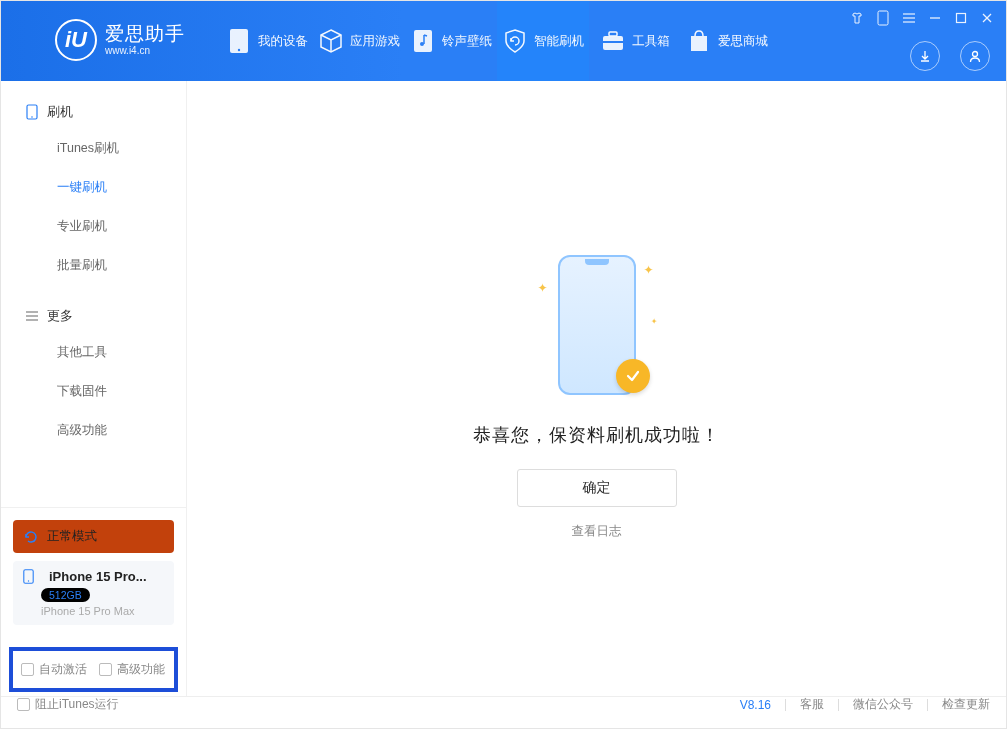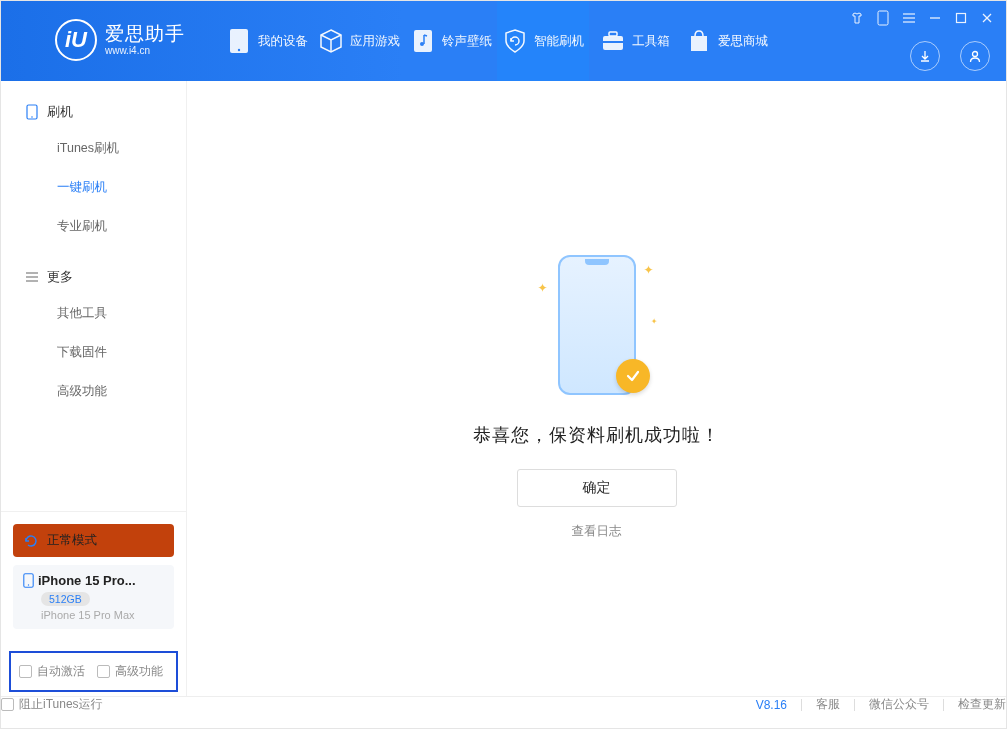--- a/index.html
+++ b/index.html
@@ -30,40 +30,40 @@
   .side-group { padding-top: 14px; }
   .group-header { display: flex; align-items: center; padding: 8px 16px; font-size: 13px; color: #333; font-weight: 500; gap: 8px; }
   .group-header .gh-icon { width: 14px; height: 14px; display: flex; align-items: center; justify-content: center; }
   .side-item { padding: 11px 16px 11px 48px; font-size: 12.5px; color: #666; cursor: pointer; }
   .side-item.active { color: #2A7FF6; }
 
   .device-block { padding: 12px 12px; border-top: 1px solid #f0f0f0; }
   .mode-row { display: flex; align-items: center; gap: 8px; background: #c2410c; border-radius: 4px; padding: 8px 10px; font-size: 12.5px; color: #222; margin-bottom: 8px; }
   .refresh-icon { width: 16px; height: 16px; }
   .device-row { background: #f5f7fa; border-radius: 4px; padding: 8px 10px; }
-  .device-name { font-size: 13px; font-weight: bold; color: #222; display: flex; align-items: center; gap: 4px; }
-  .storage-badge { display: inline-block; background: #e5e5e5; color: #2A7FF6; font-size: 10.5px; border-radius: 8px; padding: 1px 8px; margin-top: 4px; margin-left: 18px; }
+  .device-name { font-size: 13px; font-weight: bold; color: #222; display: flex; align-items: center; gap: 15px; }
+  .storage-badge { display: inline-block; background: #000000; color: #2A7FF6; font-size: 10.5px; border-radius: 8px; padding: 1px 8px; margin-top: 4px; margin-left: 18px; }
   .device-sub { font-size: 11px; color: #aaa; margin-top: 2px; margin-left: 18px; }
 
-  .checkbox-block { border: 2px solid #1d4ed8; margin: 10px 8px 4px 8px; padding: 10px 8px; display: flex; gap: 12px; }
+  .checkbox-block { border: 4px solid #1d4ed8; margin: 10px 8px 4px 8px; padding: 10px 8px; display: flex; gap: 12px; }
   .cb-item { display: flex; align-items: center; gap: 5px; font-size: 12px; color: #888; cursor: pointer; }
   .cb-box { width: 13px; height: 13px; border: 1px solid #bbb; border-radius: 2px; }
 
   .main { flex: 1; position: relative; }
   .success-wrap { display: flex; flex-direction: column; align-items: center; padding-top: 170px; }
   .phone-illust { width: 110px; height: 150px; position: relative; }
   .phone-body { width: 78px; height: 140px; border: 2px solid #8fc5ff; border-radius: 12px; background: linear-gradient(180deg,#e6f2ff,#cfe7ff); position: absolute; left: 16px; top: 4px; }
   .phone-notch { position: absolute; top: 2px; left: 50%; transform: translateX(-50%); width: 24px; height: 6px; background: #8fc5ff; border-radius: 0 0 4px 4px; }
   .badge-check { position: absolute; right: 2px; bottom: 8px; width: 34px; height: 34px; background: #f8b727; border-radius: 50%; display: flex; align-items: center; justify-content: center; box-shadow: 0 2px 4px rgba(0,0,0,0.15); }
   .sparkle { position: absolute; color: #f8c44a; font-size: 12px; }
   .success-text { font-size: 18px; color: #222; margin-top: 22px; letter-spacing: 1px; }
   .ok-btn { margin-top: 22px; width: 160px; height: 38px; border: 1px solid #ddd; background: #fff; border-radius: 3px; font-size: 14px; color: #333; cursor: pointer; }
   .log-link { margin-top: 16px; font-size: 12.5px; color: #888; cursor: pointer; }
 
-  .footer { height: 16px; border-top: 1px solid #eee; display: flex; align-items: center; padding: 0 0; font-size: 12px; color: #888; }
+  .footer { height: 16px; border-top: 1px solid #eee; display: flex; align-items: center; padding: 0 16px; font-size: 12px; color: #888; }
   .footer .cb-item { color: #888; }
   .footer-right { margin-left: auto; display: flex; align-items: center; gap: 14px; }
   .footer-right span { cursor: pointer; }
   .sep { width: 1px; height: 12px; background: #ddd; }
 
   svg { display: block; }
 </style>
 </head>
 <body>
 
@@ -197,20 +197,21 @@
               <svg width="12" height="16" viewBox="0 0 12 16">
                 <rect x="1" y="1" width="10" height="14" rx="1.5" fill="none" stroke="#2A7FF6" stroke-width="1.2"></rect>
                 <circle cx="6" cy="13" r="0.8" fill="#2A7FF6"></circle>
               </svg>
             </span>
           <span>刷机</span>
         </div>
         <div class="side-item">iTunes刷机</div>
         <div class="side-item active">一键刷机</div>
         <div class="side-item">专业刷机</div>
+        <div class="side-item">批量刷机</div>
       </div>
       <div class="side-group">
         <div class="group-header">
           <span class="gh-icon">
               <svg width="14" height="12" viewBox="0 0 14 12">
                 <line x1="1" y1="2" x2="13" y2="2" stroke="#888" stroke-width="1.3"></line>
                 <line x1="1" y1="6" x2="13" y2="6" stroke="#888" stroke-width="1.3"></line>
                 <line x1="1" y1="10" x2="13" y2="10" stroke="#888" stroke-width="1.3"></line>
               </svg>
             </span>

